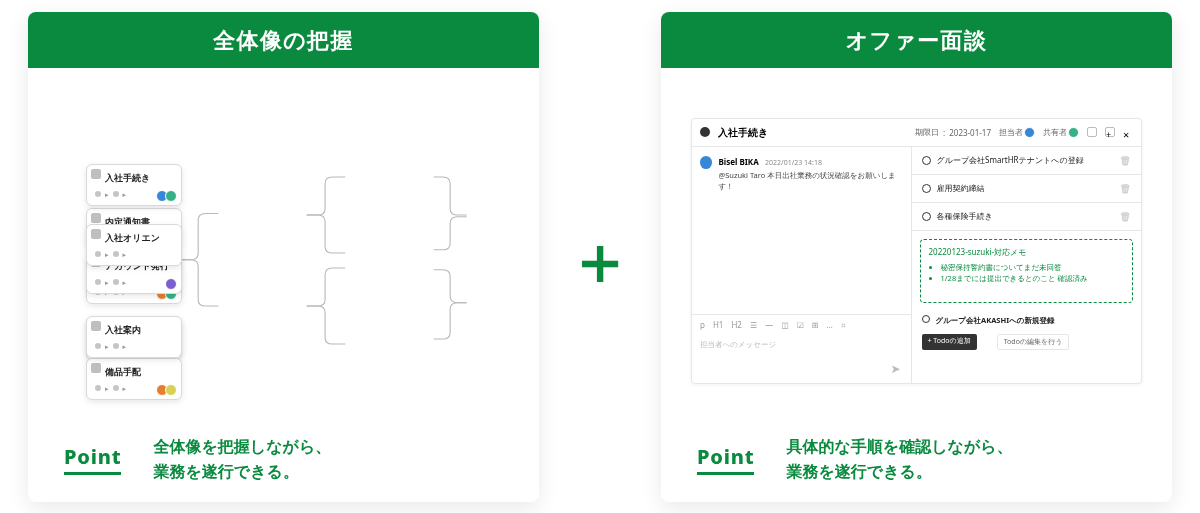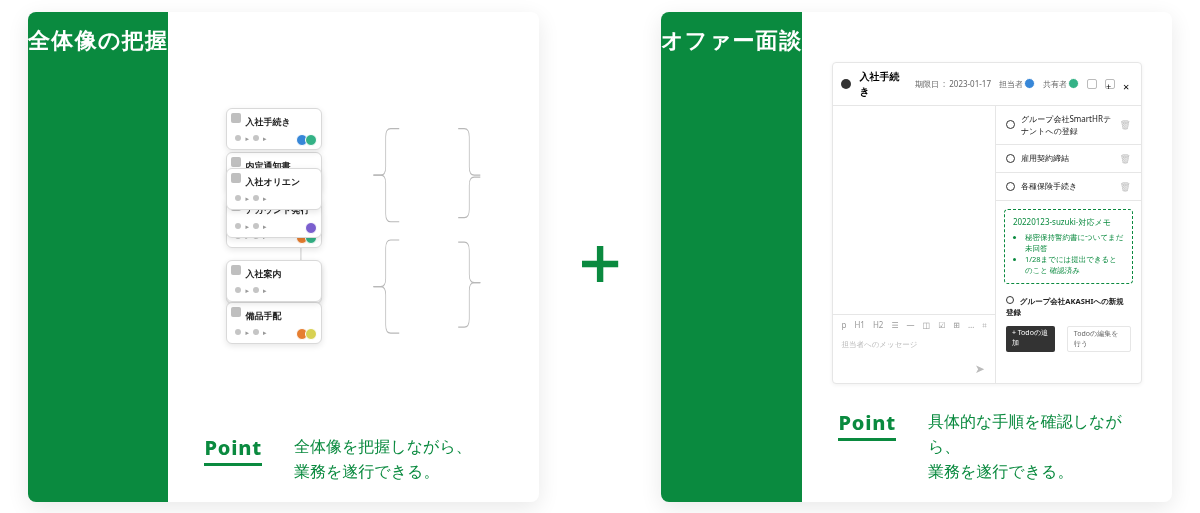--- a/index.html
+++ b/index.html
@@ -9,26 +9,26 @@
     --card-bg:#ffffff;
     --card-shadow:0 6px 22px rgba(0,0,0,.09);
     --node-border:#d9d9d9;
     --node-shadow:0 2px 6px rgba(0,0,0,.10);
     --text-muted:#777;
     --divider:#e6e6e6;
   }
   *{box-sizing:border-box;font-family:"Hiragino Kaku Gothic ProN","Yu Gothic",Meiryo,system-ui,sans-serif}
   html,body{margin:0;padding:0;background:var(--body-bg);width:1200px;height:513px;overflow:hidden}
   .stage{display:flex;align-items:center;justify-content:center;gap:28px;padding:8px 28px;height:100%}
-  .card{width:530px;height:490px;background:var(--card-bg);border-radius:8px;box-shadow:var(--card-shadow);display:flex;flex-direction:row;overflow:hidden;position:relative}
+  .card{width:530px;height:490px;background:var(--card-bg);border-radius:8px;box-shadow:var(--card-shadow);display:flex;flex-direction:column;overflow:hidden;position:relative}
   .banner{background:var(--green-banner);color:#fff;font-weight:700;font-size:22px;text-align:center;padding:12px 0;letter-spacing:.06em}
   .card-body{flex:1;position:relative;padding:4px 20px 18px}
-  .point-row{position:absolute;left:36px;right:20px;bottom:18px;display:flex;gap:32px;align-items:flex-start}
+  .point-row{position:absolute;left:36px;right:20px;bottom:18px;display:flex;gap:32px;align-items:center}
   .point-label{color:var(--green);font-weight:800;font-size:20px;border-bottom:3px solid var(--green);padding-bottom:2px;letter-spacing:.04em}
-  .point-text{color:var(--green);font-size:16px;line-height:1.55;white-space:pre-line;font-weight:400}
+  .point-text{color:var(--green);font-size:16px;line-height:1.55;white-space:pre-line;font-weight:700}
   .plus{color:var(--green);font-size:66px;font-weight:900;line-height:1;user-select:none}
 
   
   .diagram{position:absolute;left:58px;top:76px;right:30px;bottom:110px}
   .node{position:absolute;background:#fff;border:1px solid var(--node-border);border-radius:6px;box-shadow:var(--node-shadow);width:96px;padding:6px 8px 6px 8px}
   .node-flag{position:absolute;left:4px;top:4px;width:10px;height:10px;border-radius:2px;background:#bfbfbf}
   .node-title{font-size:9px;font-weight:700;color:#222;margin-left:10px;white-space:nowrap}
   .node-meta{display:flex;align-items:center;gap:4px;margin-top:5px}
   .meta-dot{width:6px;height:6px;border-radius:50%;background:#c5c5c5}
   .meta-sep{font-size:7px;color:#999}
@@ -59,26 +59,26 @@
   .toolbar span{padding:0 2px}
   .lpane-hint{font-size:7.5px;color:#bbb;padding:4px 8px}
   .send{align-self:flex-end;padding:6px 10px;color:#bbb;font-size:12px}
 
   .check-row{display:flex;align-items:center;gap:6px;padding:7px 10px;border-bottom:1px solid var(--divider)}
   .check-row .cb{width:9px;height:9px;border-radius:50%;border:1.5px solid #333;flex:none}
   .check-label{flex:1;font-size:8px;color:#222}
   .check-row .del{font-size:9px;color:#bbb}
   .memo{margin:8px;border:1px dashed var(--green);border-radius:4px;padding:6px 8px;color:var(--green)}
   .memo-title{font-size:8px;font-weight:400}
-  .memo ul{margin:4px 0 0;padding-left:12px}
+  .memo ul{margin:4px 0 12px;padding-left:12px}
   .memo li{font-size:7.5px;line-height:1.5}
   .sub-block{padding:4px 10px;font-size:7.5px}
   .sub-block .t1{font-weight:700;color:#222}
   .sub-block .t2{color:#666;line-height:1.45}
-  .btns{display:flex;gap:12px;padding:4px 10px 8px}
+  .btns{display:flex;gap:20px;padding:4px 10px 8px}
   .btn-dark{background:#333;color:#fff;font-size:7px;border-radius:2px;padding:2px 6px}
   .btn-light{background:#fff;border:1px solid var(--divider);color:#666;font-size:7px;border-radius:2px;padding:2px 6px}
 </style>
 </head>
 <body>
 
 <div class="stage">
 
   <div class="card">
     <div class="banner">全体像の把握</div>
@@ -235,20 +235,28 @@
             <span>共有者</span>
             <span class="avatar av-b" style="width:11px;height:11px"></span>
           </span>
           <span class="ic"></span>
           <span class="ic">+</span>
           <span class="ic" style="border:none;font-size:11px">×</span>
         </div>
 
         <div class="panel-split">
           <div class="lpane">
+            <div class="comment">
+              <span class="cavatar"></span>
+              <div>
+                <span class="cname">Bisel BIKA</span>
+                <span class="ctime">2022/01/23 14:18</span>
+                <div class="cbody">@Suzuki Taro 本日出社業務の状況確認をお願いします！</div>
+              </div>
+            </div>
             <div class="lpane-fill"></div>
             <div class="toolbar">
               <span>p</span>
               <span>H1</span>
               <span>H2</span>
               <span>☰</span>
               <span>—</span>
               <span>◫</span>
               <span>☑</span>
               <span>⊞</span>

